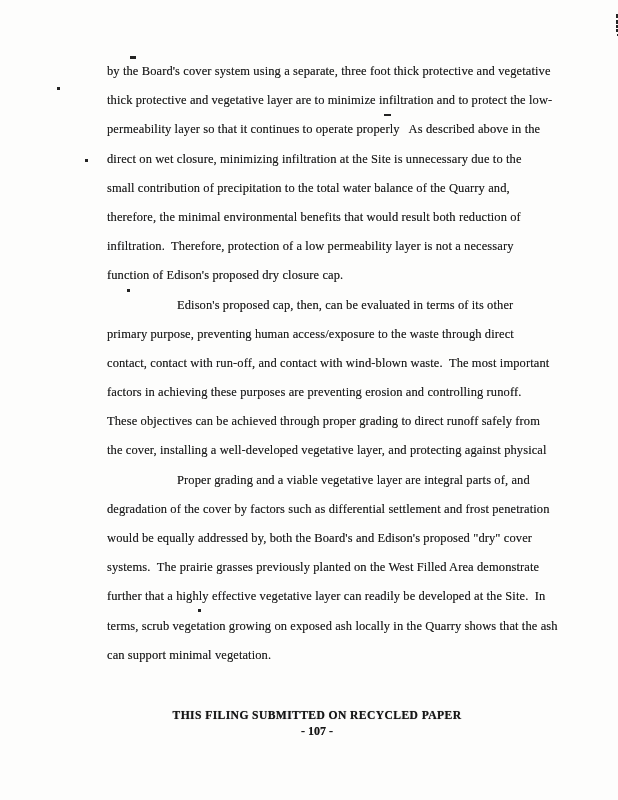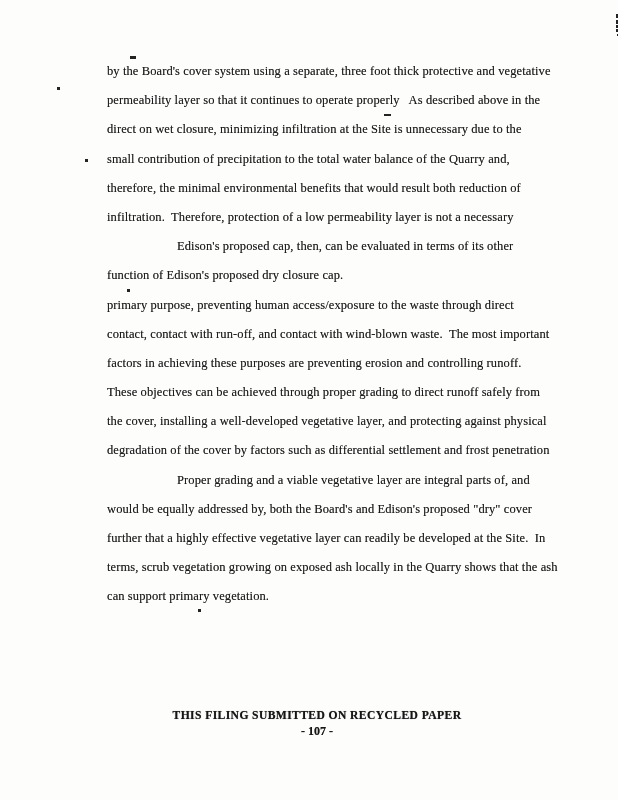--- a/index.html
+++ b/index.html
@@ -77,38 +77,40 @@
   .spk-c7  { left: 609px; top: 680px; width: 2px;   height: 2px; }
   .spk-c8  { left: 608px; top: 702px; width: 2px;   height: 2px; }
 </style>
 </head>
 <body>
 
 <div class="page">
 
   <div class="body-text">
     <div class="line">by the Board's cover system using a separate, three foot thick protective and vegetative</div>
+    <div class="line">thick protective and vegetative layer are to minimize infiltration and to protect the low-</div>
     <div class="line">permeability layer so that it continues to operate properly   As described above in the</div>
     <div class="line">direct on wet closure, minimizing infiltration at the Site is unnecessary due to the</div>
     <div class="line">small contribution of precipitation to the total water balance of the Quarry and,</div>
     <div class="line">therefore, the minimal environmental benefits that would result both reduction of</div>
     <div class="line">infiltration.  Therefore, protection of a low permeability layer is not a necessary</div>
+    <div class="line">function of Edison's proposed dry closure cap.</div>
     <div class="line indent">Edison's proposed cap, then, can be evaluated in terms of its other</div>
-    <div class="line">function of Edison's proposed dry closure cap.</div>
     <div class="line">primary purpose, preventing human access/exposure to the waste through direct</div>
     <div class="line">contact, contact with run-off, and contact with wind-blown waste.  The most important</div>
     <div class="line">factors in achieving these purposes are preventing erosion and controlling runoff.</div>
     <div class="line">These objectives can be achieved through proper grading to direct runoff safely from</div>
     <div class="line">the cover, installing a well-developed vegetative layer, and protecting against physical</div>
+    <div class="line indent">Proper grading and a viable vegetative layer are integral parts of, and</div>
     <div class="line">degradation of the cover by factors such as differential settlement and frost penetration</div>
-    <div class="line indent">Proper grading and a viable vegetative layer are integral parts of, and</div>
     <div class="line">would be equally addressed by, both the Board's and Edison's proposed "dry" cover</div>
+    <div class="line">systems.  The prairie grasses previously planted on the West Filled Area demonstrate</div>
     <div class="line">further that a highly effective vegetative layer can readily be developed at the Site.  In</div>
     <div class="line">terms, scrub vegetation growing on exposed ash locally in the Quarry shows that the ash</div>
-    <div class="line">can support primary vegetation.</div>
+    <div class="line">can support minimal vegetation.</div>
   </div>
 
   <div class="footer">
     <div class="footer-notice">THIS FILING SUBMITTED ON RECYCLED PAPER</div>
     <div class="page-number">- 107 -</div>
   </div>
 
   <div class="artifact dot-a1"></div>
   <div class="artifact dot-a2"></div>
   <div class="artifact dot-a3"></div>

